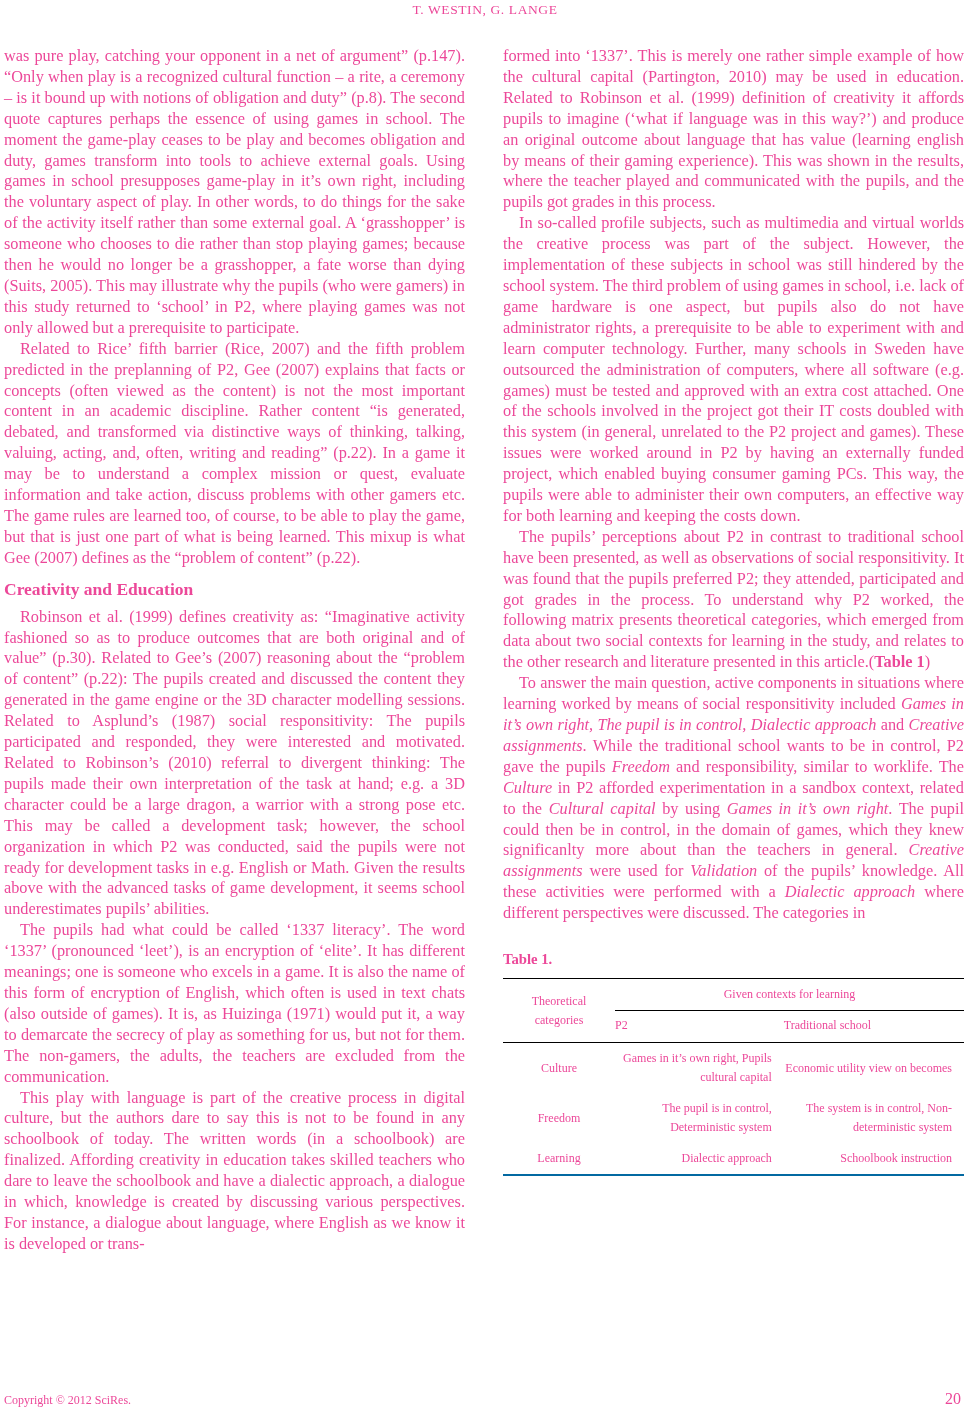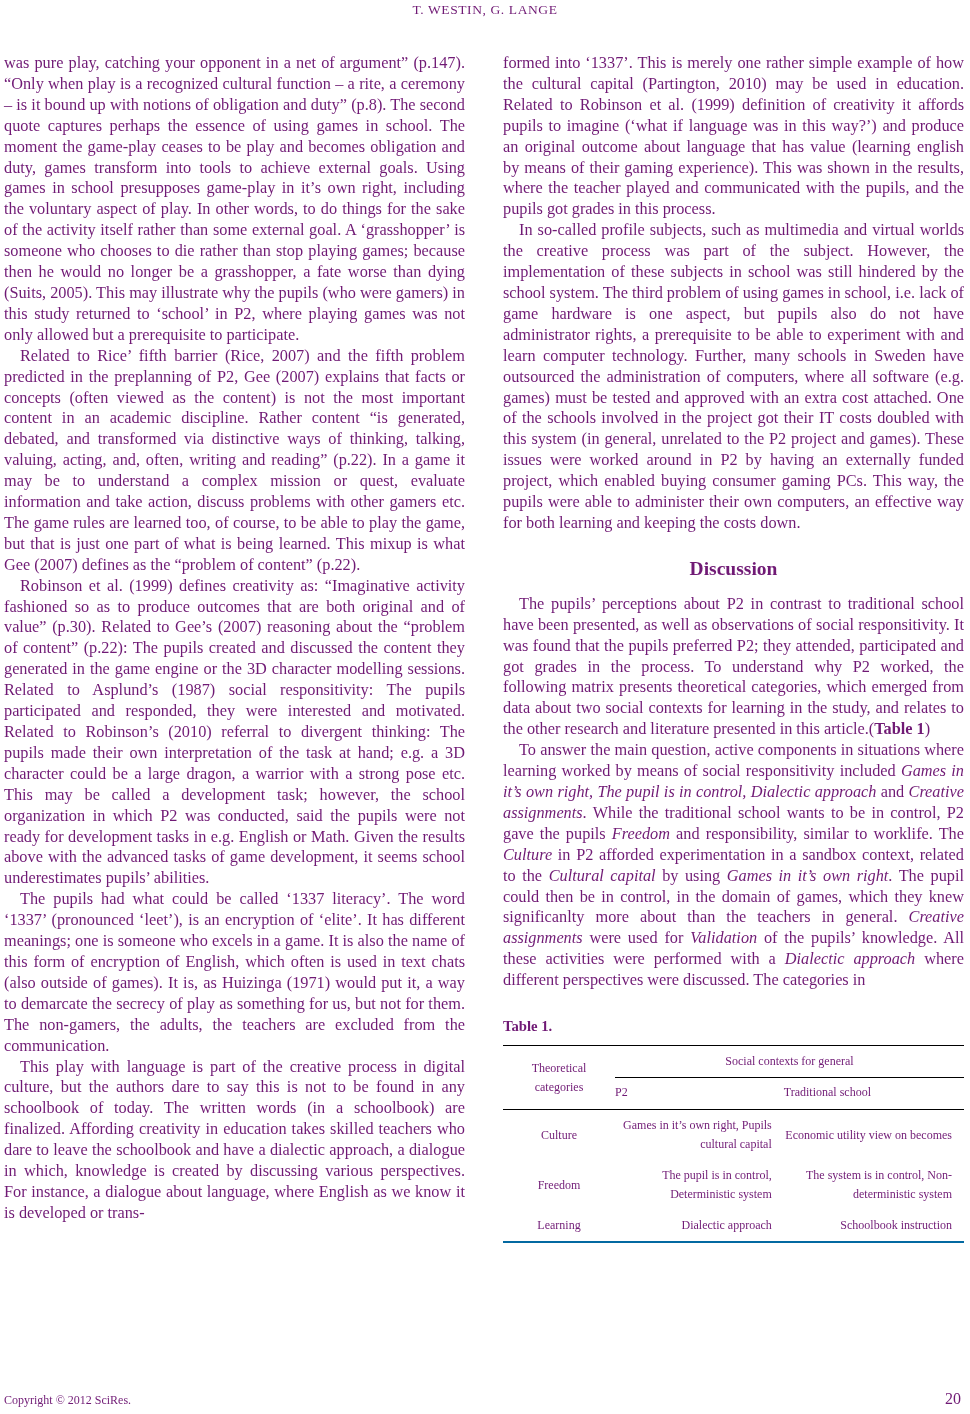--- a/index.html
+++ b/index.html
@@ -1,30 +1,30 @@
 <!DOCTYPE html>
 <html lang="en"><head>
 <meta charset="utf-8">
 <style>
   html, body { margin:0; padding:0; background:#ffffff; }
   .page {
     position:relative;
     width:970px; height:1414px;
     background:#ffffff;
-    color:#701a75;
+    color:#ec4899;
     font-family:"Liberation Serif", serif;
     overflow:hidden;
   }
   .running-head {
     position:absolute; top:2px; left:0; right:0;
     text-align:center;
     font-size:13.5px; letter-spacing:0.6px;
   }
   .columns {
-    position:absolute; top:53px; left:4px; right:6px;
+    position:absolute; top:46px; left:4px; right:6px;
     display:flex; gap:38px;
   }
   .col { width:461px; flex:0 0 461px; }
   p.body {
     margin:0;
     font-size:16.3px; line-height:20.9px;
     text-align:justify;
     hyphens:auto; -webkit-hyphens:auto;
   }
   p.indent { text-indent:16px; }
@@ -79,41 +79,41 @@
 
 <div class="page">
 
   <div class="running-head">T. WESTIN, G. LANGE</div>
 
   <div class="columns">
 
     <div class="col">
       <p class="body">was pure play, catching your opponent in a net of argument” (p.147). “Only when play is a recognized cultural function – a rite, a ceremony – is it bound up with notions of obligation and duty” (p.8). The second quote captures perhaps the essence of using games in school. The moment the game-play ceases to be play and becomes obligation and duty, games transform into tools to achieve external goals. Using games in school presupposes game-play in it’s own right, including the voluntary aspect of play. In other words, to do things for the sake of the activity itself rather than some external goal. A ‘grasshopper’ is someone who chooses to die rather than stop playing games; because then he would no longer be a grasshopper, a fate worse than dying (Suits, 2005). This may illustrate why the pupils (who were gamers) in this study returned to ‘school’ in P2, where playing games was not only allowed but a prerequisite to participate.</p>
       <p class="body indent">Related to Rice’ fifth barrier (Rice, 2007) and the fifth problem predicted in the preplanning of P2, Gee (2007) explains that facts or concepts (often viewed as the content) is not the most important content in an academic discipline. Rather content “is generated, debated, and transformed via distinctive ways of thinking, talking, valuing, acting, and, often, writing and reading” (p.22). In a game it may be to understand a complex mission or quest, evaluate information and take action, discuss problems with other gamers etc. The game rules are learned too, of course, to be able to play the game, but that is just one part of what is being learned. This mixup is what Gee (2007) defines as the “problem of content” (p.22).</p>
+      <div class="left-heading">Creativity and Education</div>
       <p class="body indent">Robinson et al. (1999) defines creativity as: “Imaginative activity fashioned so as to produce outcomes that are both original and of value” (p.30). Related to Gee’s (2007) reasoning about the “problem of content” (p.22): The pupils created and discussed the content they generated in the game engine or the 3D character modelling sessions. Related to Asplund’s (1987) social responsitivity: The pupils participated and responded, they were interested and motivated. Related to Robinson’s (2010) referral to divergent thinking: The pupils made their own interpretation of the task at hand; e.g. a 3D character could be a large dragon, a warrior with a strong pose etc. This may be called a development task; however, the school organization in which P2 was conducted, said the pupils were not ready for development tasks in e.g. English or Math. Given the results above with the advanced tasks of game development, it seems school underestimates pupils’ abilities.</p>
       <p class="body indent">The pupils had what could be called ‘1337 literacy’. The word ‘1337’ (pronounced ‘leet’), is an encryption of ‘elite’. It has different meanings; one is someone who excels in a game. It is also the name of this form of encryption of English, which often is used in text chats (also outside of games).  It is, as Huizinga (1971) would put it, a way to demarcate the secrecy of play as something for us, but not for them. The non-gamers, the adults, the teachers are excluded from the communication.</p>
       <p class="body indent">This play with language is part of the creative process in digital culture, but the authors dare to say this is not to be found in any schoolbook of today. The written words (in a schoolbook) are finalized. Affording creativity in education takes skilled teachers who dare to leave the schoolbook and have a dialectic approach, a dialogue in which, knowledge is created by discussing various perspectives. For instance, a dialogue about language, where English as we know it is developed or trans-</p>
     </div>
 
     <div class="col">
       <p class="body">formed into ‘1337’. This is merely one rather simple example of how the cultural capital (Partington, 2010) may be used in education. Related to Robinson et al. (1999) definition of creativity it affords pupils to imagine (‘what if language was in this way?’) and produce an original outcome about language that has value (learning english by means of their gaming experience). This was shown in the results, where the teacher played and communicated with the pupils, and the pupils got grades in this process.</p>
       <p class="body indent">In so-called profile subjects, such as multimedia and virtual worlds the creative process was part of the subject. However, the implementation of these subjects in school was still hindered by the school system. The third problem of using games in school, i.e. lack of game hardware is one aspect, but pupils also do not have administrator rights, a prerequisite to be able to experiment with and learn computer technology. Further, many schools in Sweden have outsourced the administration of computers, where all software (e.g. games) must be tested and approved with an extra cost attached. One of the schools involved in the project got their IT costs doubled with this system (in general, unrelated to the P2 project and games). These issues were worked around in P2 by having an externally funded project, which enabled buying consumer gaming PCs. This way, the pupils were able to administer their own computers, an effective way for both learning and keeping the costs down.</p>
-      <div class="center-heading">Discussion</div>
       <p class="body indent"><span>The pupils’ perceptions about P2 in contrast to traditional school have been presented, as well as observations of social responsitivity. It was found that the pupils preferred P2; they attended, participated and got grades in the process. To understand why P2 worked, the following matrix presents theoretical categories, which emerged from data about two social contexts for learning in the study, and relates to the other research and literature presented in this article.(</span><span class="bd">Table 1</span><span>)</span></p>
       <p class="body indent"><span>To answer the main question, active components in situations where learning worked by means of social responsitivity included </span><span class="it">Games in it’s own right, The pupil is in control, Dialectic approach</span><span> and </span><span class="it">Creative assignments</span><span>. While the traditional school wants to be in control, P2 gave the pupils </span><span class="it">Freedom</span><span> and responsibility, similar to worklife. The </span><span class="it">Culture</span><span> in P2 afforded experimentation in a sandbox context, related to the </span><span class="it">Cultural capital</span><span> by using </span><span class="it">Games in it’s own right</span><span>. The pupil could then be in control, in the domain of games, which they knew significanlty more about than the teachers in general. </span><span class="it">Creative assignments</span><span> were used for </span><span class="it">Validation</span><span> of the pupils’ knowledge. All these activities were performed with a </span><span class="it">Dialectic approach</span><span> where different perspectives were discussed. The categories in</span></p>
 
       <div class="table-caption">
         <span class="cap-label">Table 1.</span>
       </div>
 
       <table class="matrix">
         <tbody>
           <tr>
             <td class="cat-head" rowspan="2">Theoretical categories</td>
-            <td class="span-head" colspan="2">Social contexts for general</td>
+            <td class="span-head" colspan="2">Given contexts for learning</td>
           </tr>
           <tr>
             <td class="sub-head">P2</td>
             <td class="sub-head">Traditional school</td>
           </tr>
           <tr class="body-first">
             <td class="cat">Culture</td>
             <td class="val">Games in it’s own right, Pupils cultural capital</td>
             <td class="val">Economic utility view on becomes</td>
           </tr>

